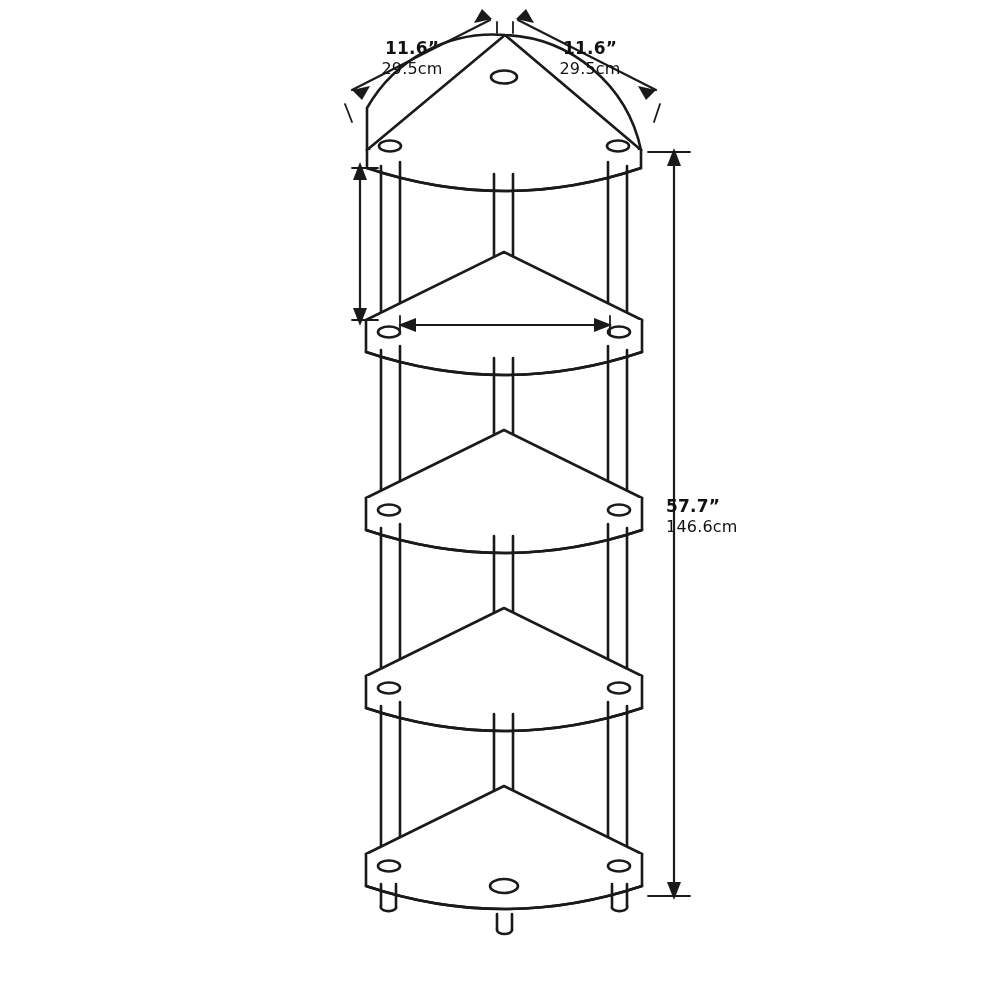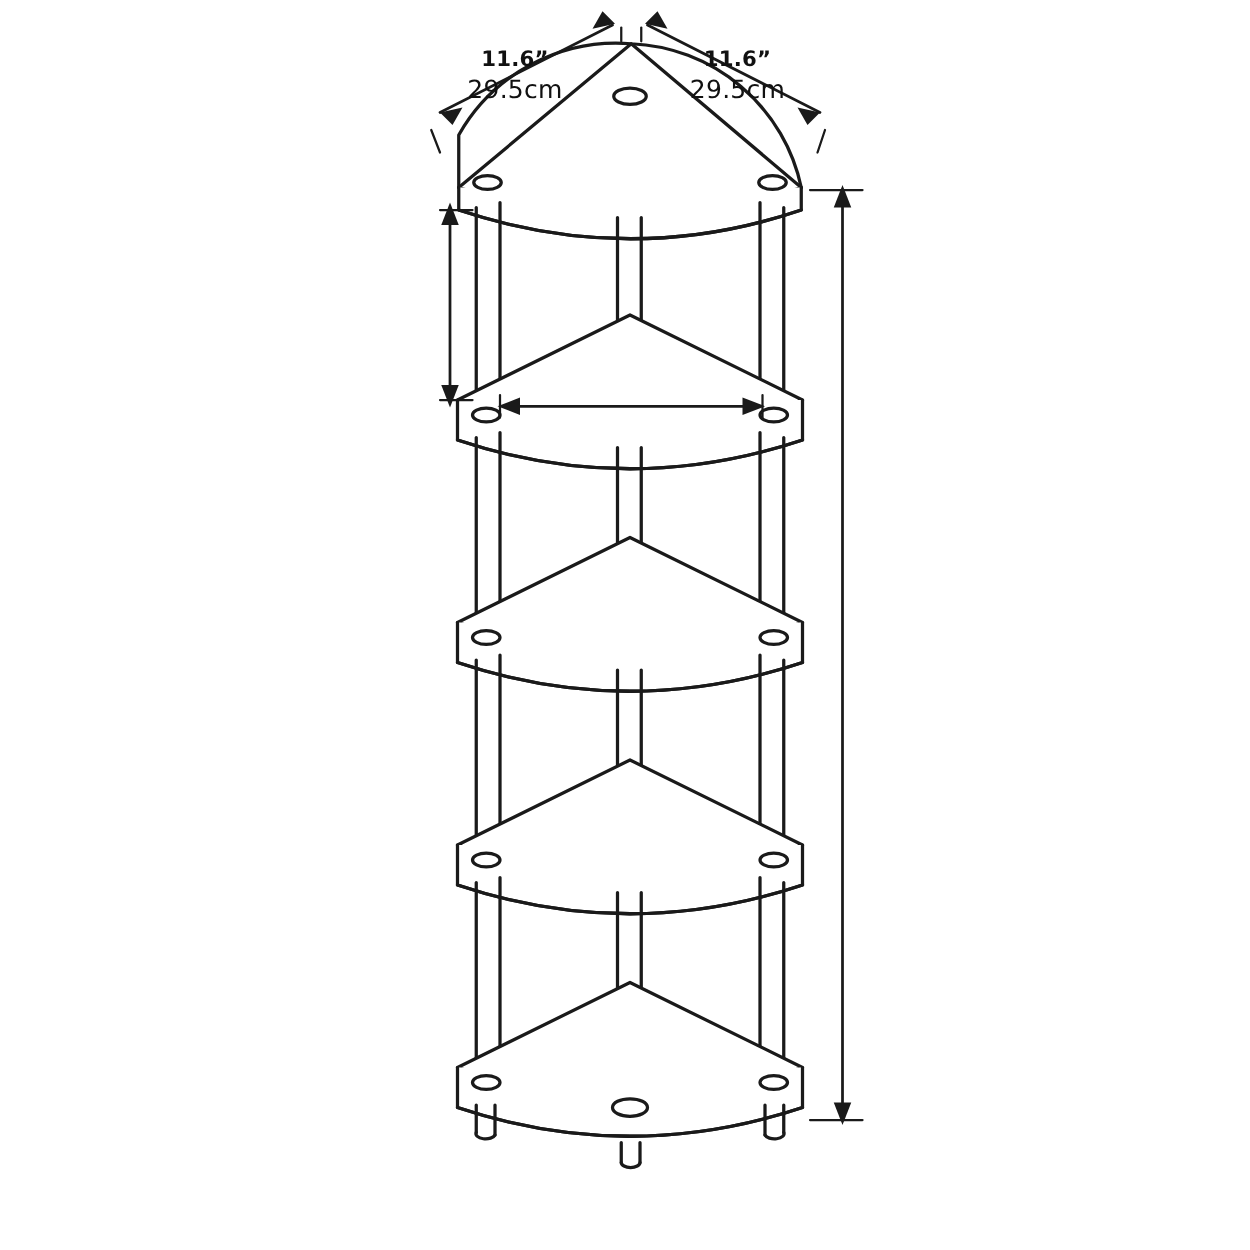--- a/index.html
+++ b/index.html
@@ -33,21 +33,21 @@
     line-height: 1.22;
     white-space: nowrap;
   }
   .dim-label .imperial {
     font-weight: bold;
     font-size: 17px;
     letter-spacing: 0.2px;
   }
   .dim-label .metric {
     font-weight: normal;
-    font-size: 20px;
+    font-size: 16px;
     letter-spacing: 0.2px;
   }
   .note {
     position: absolute;
     left: 0;
     right: 0;
     bottom: 20px;
     text-align: center;
     font-size: 19.5px;
     color: #2b2b2b;
@@ -221,15 +221,19 @@
     <div class="metric">29.5cm</div>
   </div>
 
   <div class="dim-label lbl-top-right">
     <div class="imperial">11.6”</div>
     <div class="metric">29.5cm</div>
   </div>
 
 
 
+  <div class="dim-label lbl-height">
+    <div class="imperial">57.7”</div>
+    <div class="metric">146.6cm</div>
+  </div>
 
 
 </div>
 
 </body></html>

